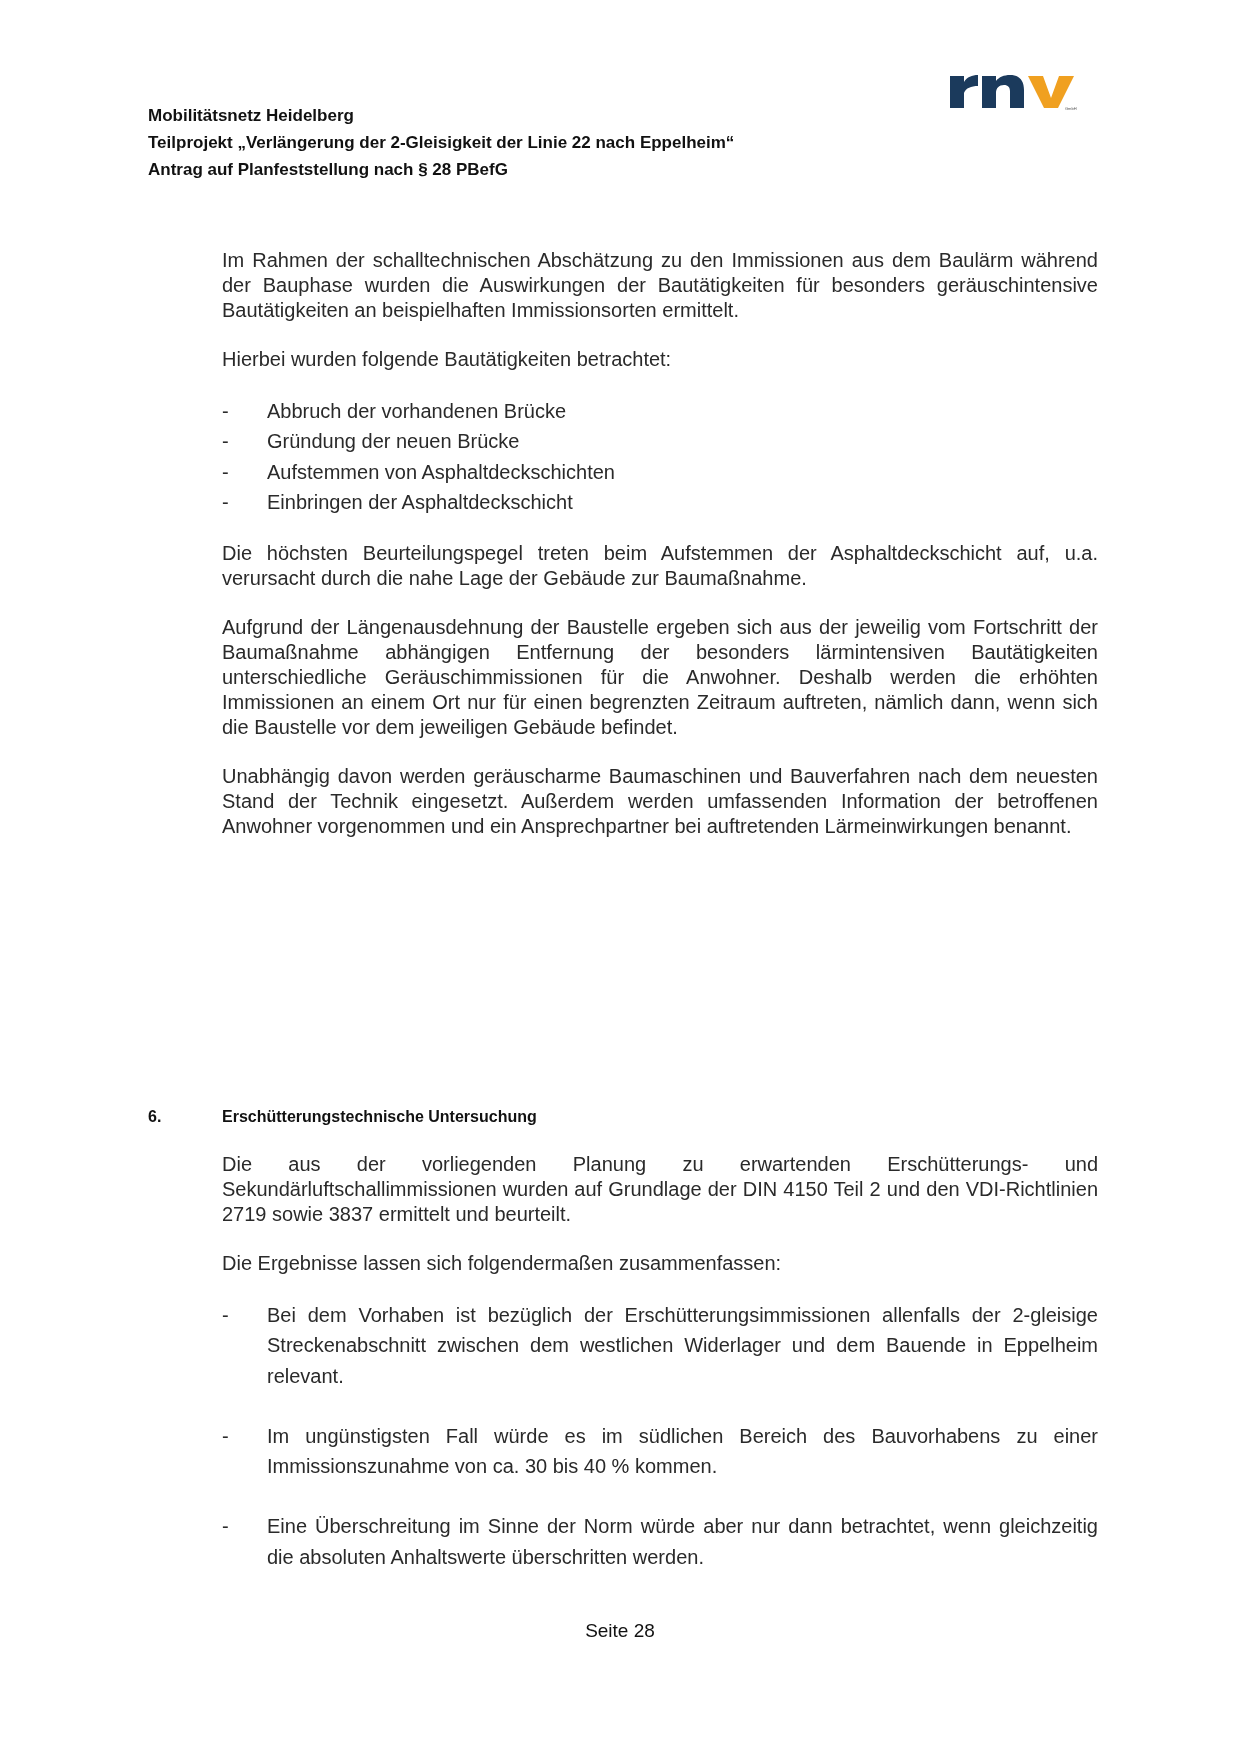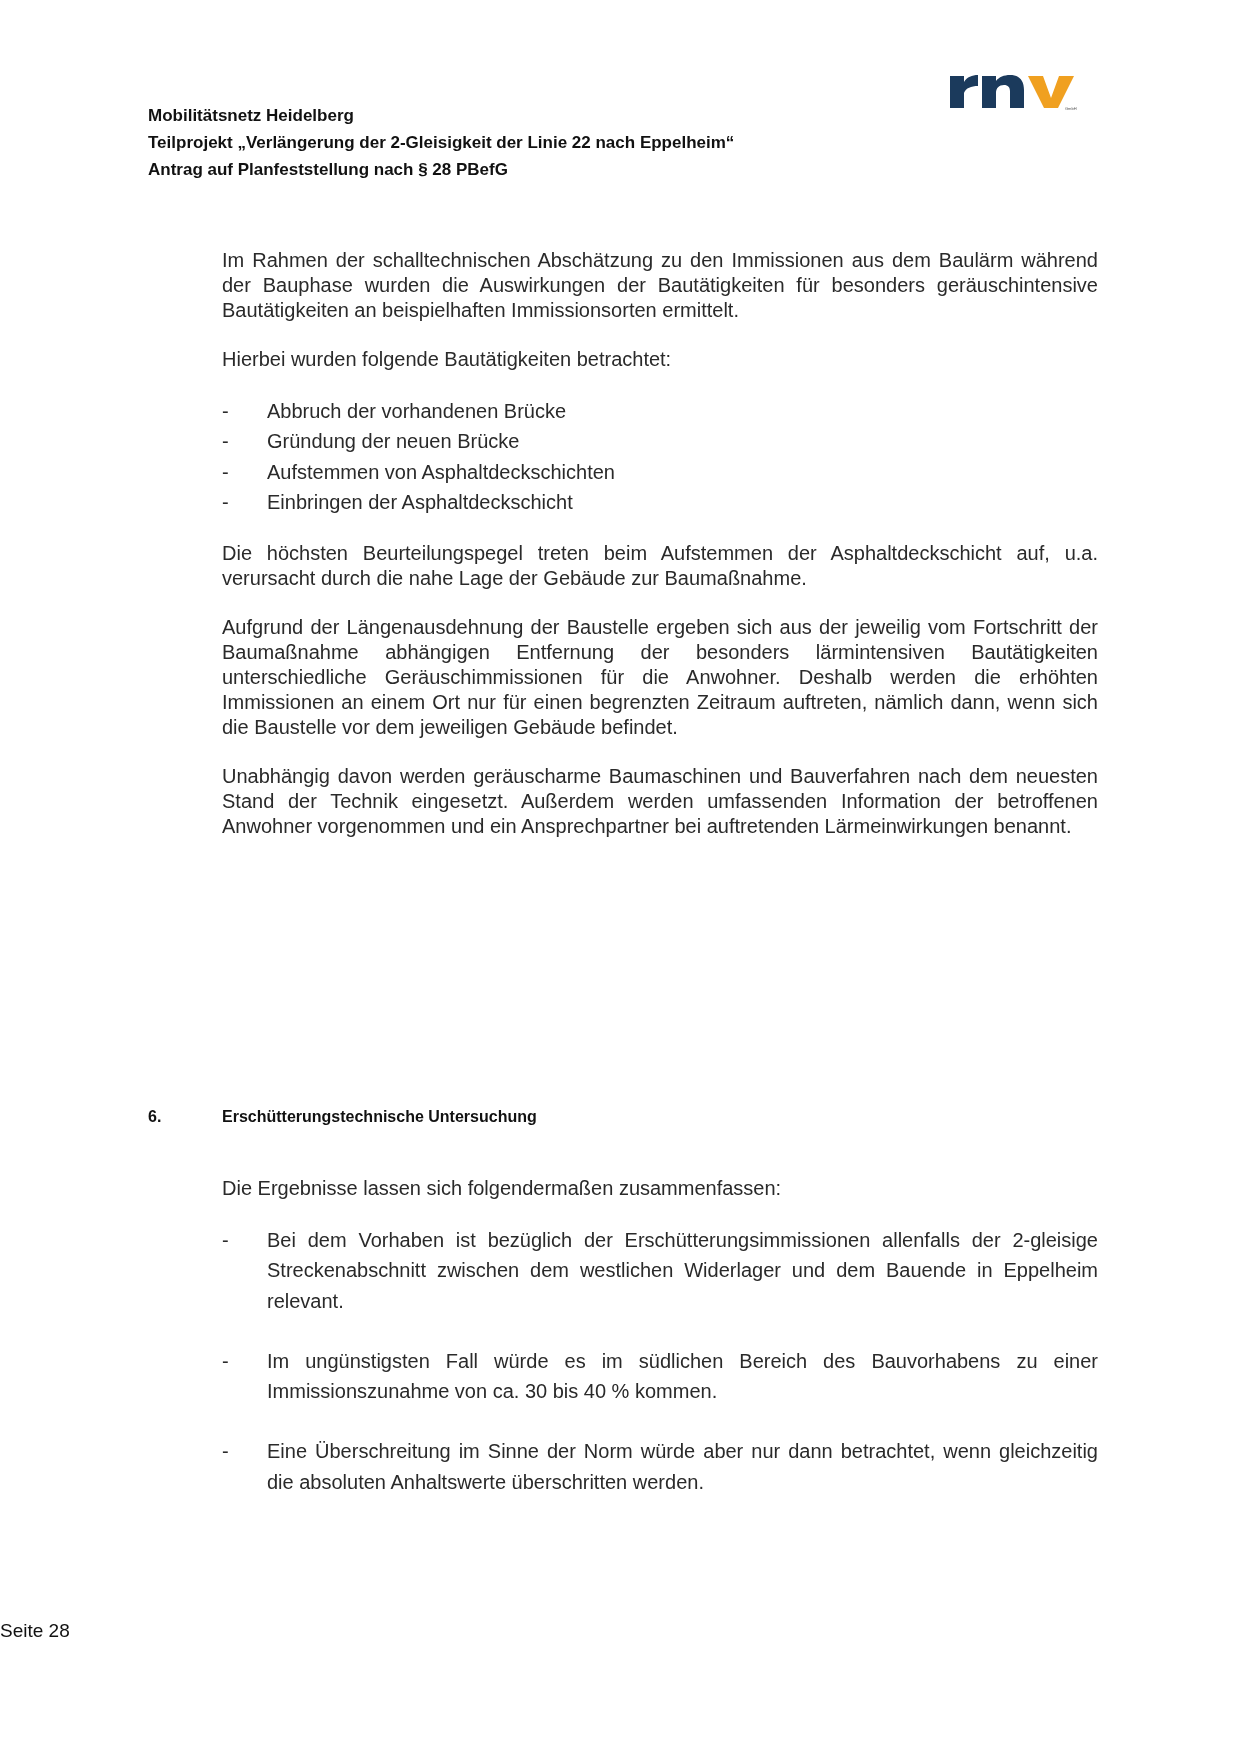--- a/index.html
+++ b/index.html
@@ -13,21 +13,21 @@
   .subheading { font-weight: bold; text-decoration: underline; font-size: 20px; margin: 0 0 4px 0; line-height: 30px; color: #111; }
   p { margin: 0; line-height: 25px; text-align: justify; }
   .gap { height: 24px; }
   ul.dash { list-style: none; padding: 0; margin: 0; }
   ul.dash li { position: relative; padding-left: 45px; line-height: 30.3px; text-align: justify; }
   ul.dash li .dash-mark { position: absolute; left: 0; top: 0; }
   .section-head { position: absolute; left: 148px; top: 1108px; font-weight: bold; font-size: 16px; color: #111; }
   .section-head .num { display: inline-block; width: 74px; }
   .content2 { position: absolute; left: 222px; top: 1152px; width: 876px; font-size: 20px; color: #2a2a2a; }
   .spaced li { margin-bottom: 30px; }
-  .footer { position: absolute; left: 0; width: 1240px; top: 1620px; text-align: left; font-size: 19px; color: #111; }
+  .footer { position: absolute; left: 0; width: 1240px; top: 1620px; text-align: center; font-size: 19px; color: #111; }
 </style>
 </head>
 <body>
 
 <div class="header">
   <div class="header-line">Mobilitätsnetz Heidelberg</div>
   <div class="header-line">Teilprojekt  „Verlängerung der 2-Gleisigkeit der Linie 22 nach Eppelheim“</div>
   <div class="header-line">Antrag auf Planfeststellung nach § 28 PBefG</div>
 </div>
 
@@ -60,20 +60,21 @@
   <p>Aufgrund der Längenausdehnung der Baustelle ergeben sich aus der jeweilig vom Fortschritt der Baumaßnahme abhängigen Entfernung der besonders lärmintensiven Bautätigkeiten unterschiedliche Geräuschimmissionen für die Anwohner. Deshalb werden die erhöhten Immissionen an einem Ort nur für einen begrenzten Zeitraum auftreten, nämlich dann, wenn sich die Baustelle vor dem jeweiligen Gebäude befindet.</p>
   <div class="gap"></div>
   <p>Unabhängig davon werden geräuscharme Baumaschinen und Bauverfahren nach dem neuesten Stand der Technik eingesetzt. Außerdem werden umfassenden Information der betroffenen Anwohner vorgenommen und ein Ansprechpartner bei auftretenden Lärmeinwirkungen benannt.</p>
 </div>
 
 <div class="section-head">
   <span class="num">6.</span><span>Erschütterungstechnische Untersuchung</span>
 </div>
 
 <div class="content2">
+  <p>Die aus der vorliegenden Planung zu erwartenden Erschütterungs- und Sekundärluftschallimmissionen wurden auf Grundlage der DIN 4150 Teil 2 und den VDI-Richtlinien 2719 sowie 3837 ermittelt und beurteilt.</p>
   <div class="gap"></div>
   <p>Die Ergebnisse lassen sich folgendermaßen zusammenfassen:</p>
   <div class="gap"></div>
   <ul class="dash spaced">
     <li><span class="dash-mark">-</span><span>Bei dem Vorhaben ist bezüglich der Erschütterungsimmissionen allenfalls der 2-gleisige Streckenabschnitt zwischen dem westlichen Widerlager und dem Bauende in Eppelheim relevant.</span></li>
     <li><span class="dash-mark">-</span><span>Im ungünstigsten Fall würde es im südlichen Bereich des Bauvorhabens zu einer Immissionszunahme von ca. 30 bis 40 % kommen.</span></li>
     <li><span class="dash-mark">-</span><span>Eine Überschreitung im Sinne der Norm würde aber nur dann betrachtet, wenn gleichzeitig die absoluten Anhaltswerte überschritten werden.</span></li>
   </ul>
 </div>
 

